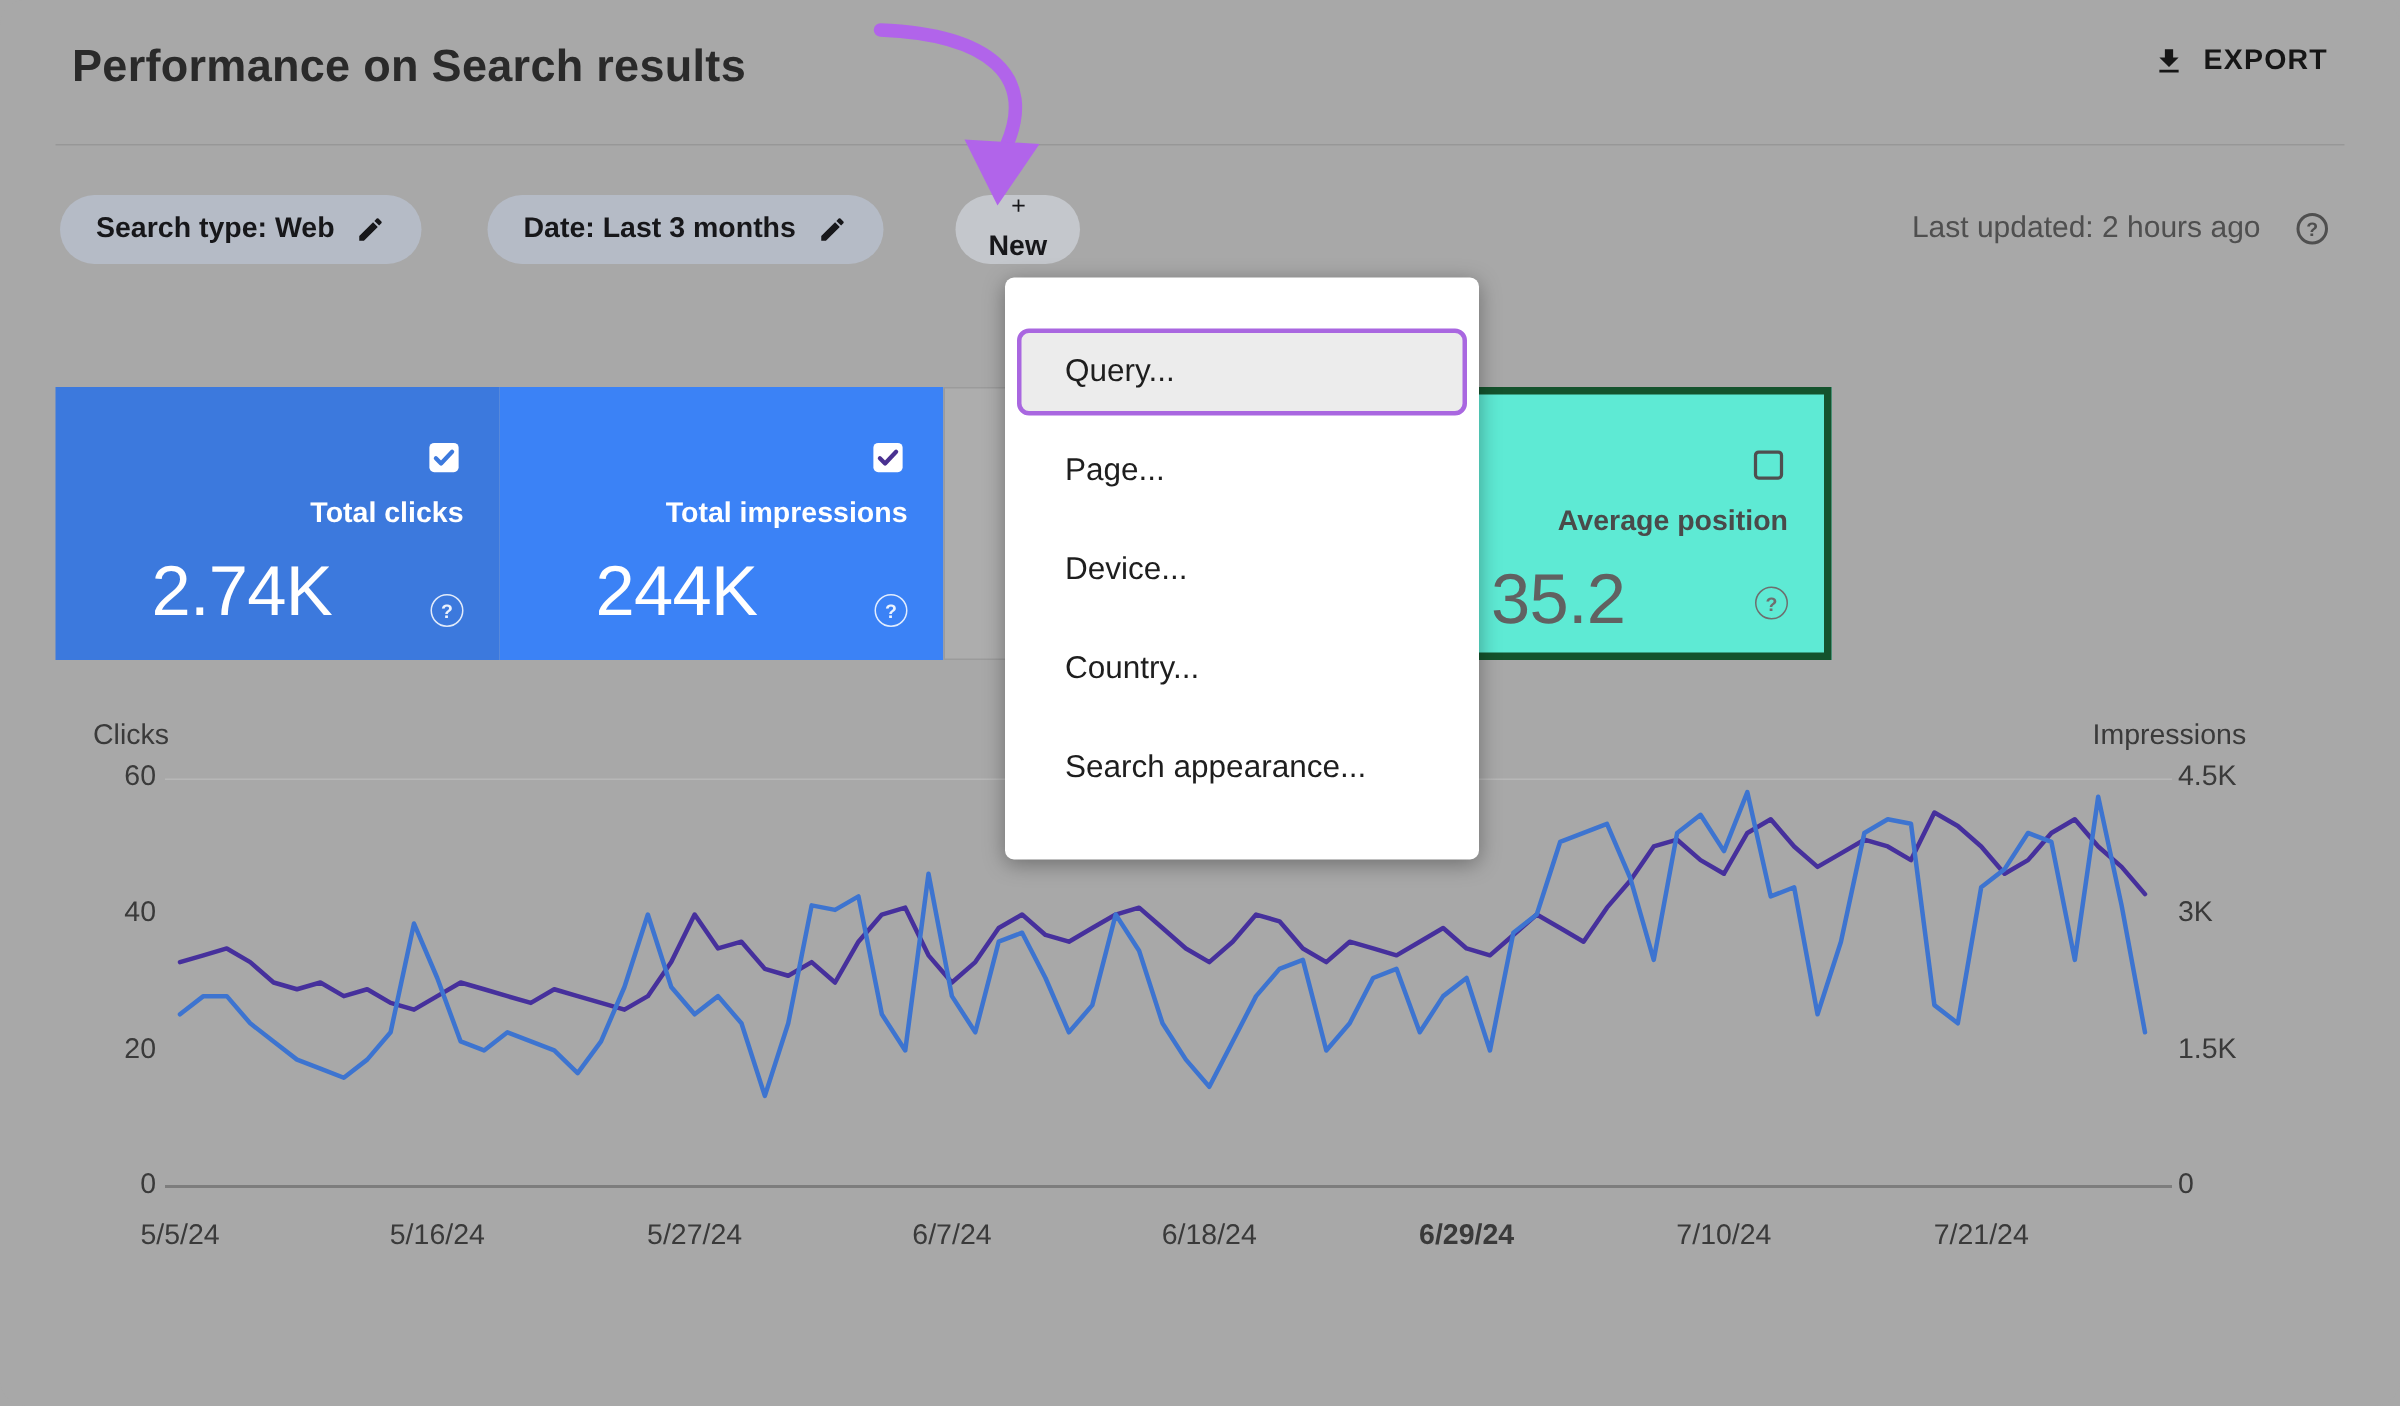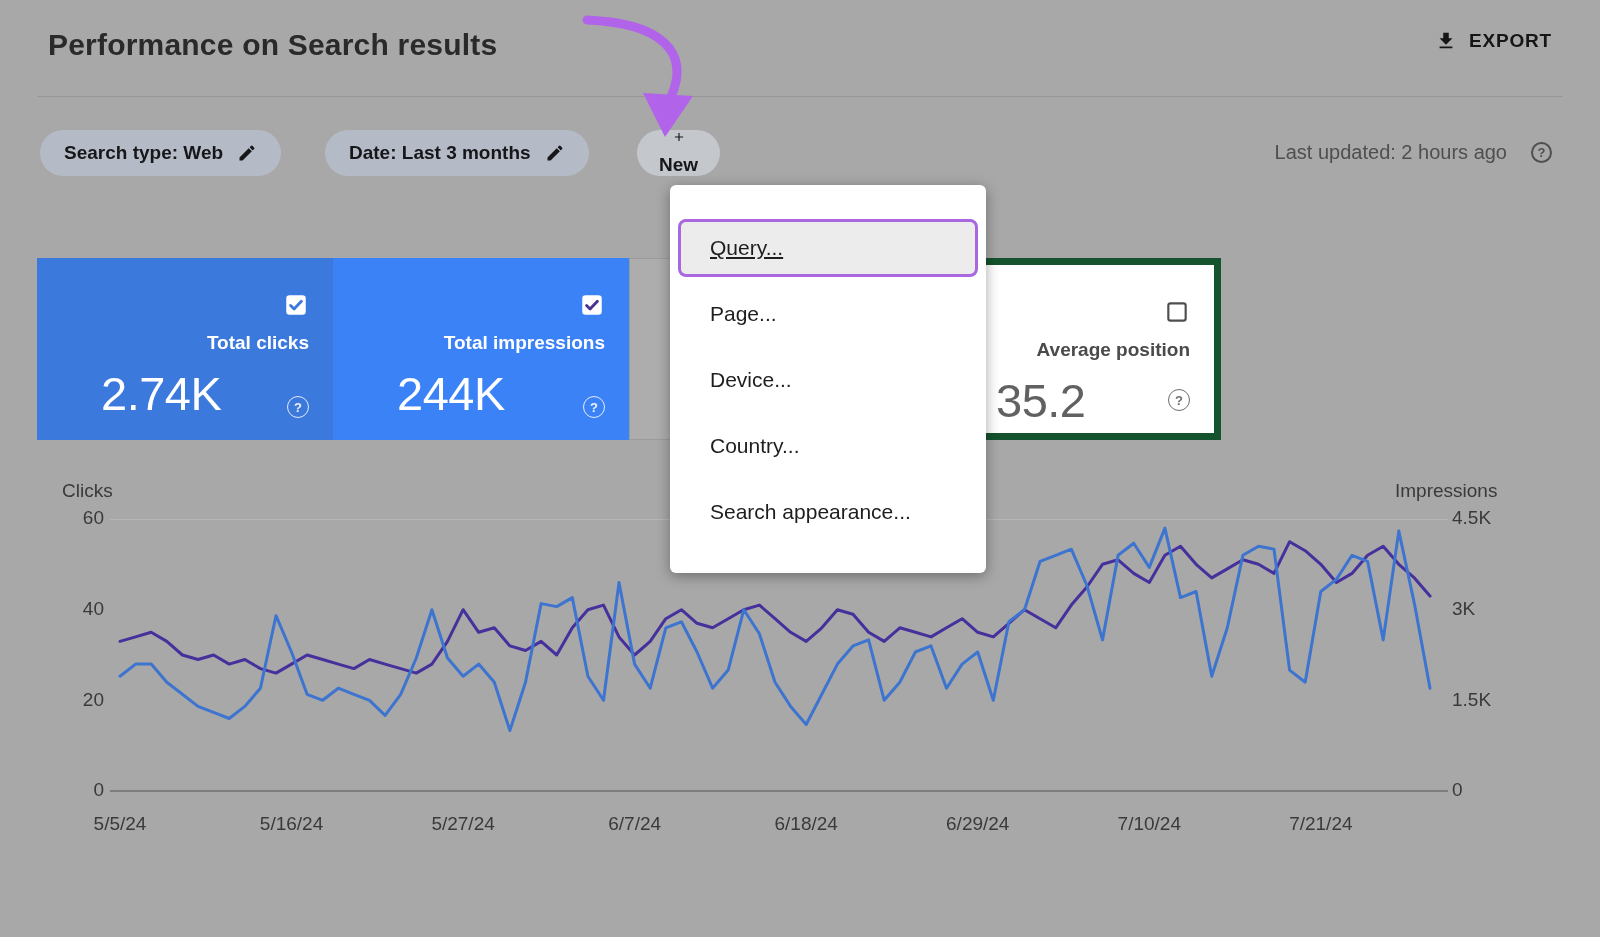--- a/index.html
+++ b/index.html
@@ -24,21 +24,21 @@
   .last-updated { position:absolute; top:141px; right:48px; display:flex; align-items:center; gap:24px;
                   font-size:20px; color:#4f4f4f; }
   .help-circle { width:21px; height:21px; border:2px solid currentColor; border-radius:50%;
                  display:inline-flex; align-items:center; justify-content:center; font-size:13px; font-weight:700; }
 
   
   .card { position:absolute; top:258px; height:182px; width:296px; padding:34px 24px; }
   .card-blue   { left:37px;  background:#3c79dd; color:#fff; }
   .card-purple { left:333px; background:#3b82f6; color:#fff; }
   .card-gray3  { left:629px; background:#adadad; border:1px solid #9b9b9b; }
-  .card-gray4  { left:925px; background:#ffffff; border:7px solid #14532d; color:#4a4a4a; }
+  .card-gray4  { left:925px; background:#5eead4; border:5px solid #14532d; color:#4a4a4a; }
   .card-label-row { display:flex; align-items:flex-end; gap:14px; font-size:19px; font-weight:600;flex-direction:column; }
   .card-value { margin-top:12px; margin-left:40px; font-size:47px; font-weight:500; letter-spacing:-.5px; }
   .card-gray4 .card-value { color:#616161; }
   .card-help { position:absolute; right:24px; bottom:22px; width:22px; height:22px; border-radius:50%;
                display:flex; align-items:center; justify-content:center; font-size:13px; font-weight:700; cursor:pointer; }
   .card-blue .card-help, .card-purple .card-help { border:1.8px solid rgba(255,255,255,.85); color:rgba(255,255,255,.9); }
   .card-gray4 .card-help { border:1.8px solid #6e6e6e; color:#6e6e6e; }
   .checkbox-svg { width:26px; height:26px; flex:0 0 auto; }
   .card-blue   .checkmark { stroke:#3c79dd; }
   .card-purple .checkmark { stroke:#4a3191; }
@@ -55,21 +55,21 @@
   .axis-bottom  { position:absolute; left:110px; top:790px; width:1338px; height:2px; background:#7d7d7d; }
   #chart-svg { position:absolute; left:120px; top:519px; width:1310px; height:272px; overflow:visible; }
   .x-tick { position:absolute; top:813px; transform:translateX(-50%); font-size:19px; color:#3a3a3a; white-space:nowrap; }
 
   
   .dropdown { position:absolute; left:670px; top:185px; width:316px; height:388px; background:#ffffff;
               border-radius:6px; box-shadow:0 3px 14px rgba(0,0,0,.35); z-index:20; padding-top:30px; }
   .dropdown-item { height:66px; display:flex; align-items:center; padding-left:40px;
                    font-size:21px; color:#1e1e1e; cursor:pointer; }
   .dropdown-item.highlighted { height:58px; margin:4px 8px; padding-left:29px; background:#ececec;
-                               border:3px solid #a967e0; border-radius:8px;text-decoration:underline; }
+                               border:3px solid #a967e0; border-radius:8px; }
 
   
   .annotation-arrow { position:absolute; left:555px; top:5px; width:190px; height:140px; z-index:40; pointer-events:none; }
 
   .icon-svg { display:block; }
 </style>
 </head>
 <body>
 
 <div class="page">
@@ -167,21 +167,21 @@
   <svg id="chart-svg" preserveAspectRatio="none" viewBox="0 0 1310 272">
       <polyline points="0.0,122.4 15.6,117.9 31.2,113.3 46.8,122.4 62.4,136.0 78.0,140.5 93.6,136.0 109.2,145.1 124.8,140.5 140.4,149.6 156.0,154.1 171.5,145.1 187.1,136.0 202.7,140.5 218.3,145.1 233.9,149.6 249.5,140.5 265.1,145.1 280.7,149.6 296.3,154.1 311.9,145.1 327.5,122.4 343.1,90.7 358.7,113.3 374.3,108.8 389.9,126.9 405.5,131.5 421.1,122.4 436.7,136.0 452.3,108.8 467.9,90.7 483.5,86.1 499.0,117.9 514.6,136.0 530.2,122.4 545.8,99.7 561.4,90.7 577.0,104.3 592.6,108.8 608.2,99.7 623.8,90.7 639.4,86.1 655.0,99.7 670.6,113.3 686.2,122.4 701.8,108.8 717.4,90.7 733.0,95.2 748.6,113.3 764.2,122.4 779.8,108.8 795.4,113.3 811.0,117.9 826.5,108.8 842.1,99.7 857.7,113.3 873.3,117.9 888.9,104.3 904.5,90.7 920.1,99.7 935.7,108.8 951.3,86.1 966.9,68.0 982.5,45.3 998.1,40.8 1013.7,54.4 1029.3,63.5 1044.9,36.3 1060.5,27.2 1076.1,45.3 1091.7,58.9 1107.3,49.9 1122.9,40.8 1138.5,45.3 1154.0,54.4 1169.6,22.7 1185.2,31.7 1200.8,45.3 1216.4,63.5 1232.0,54.4 1247.6,36.3 1263.2,27.2 1278.8,45.3 1294.4,58.9 1310.0,77.1" fill="none" stroke="#46309c" stroke-width="3" stroke-linejoin="round" stroke-linecap="round"></polyline>
       <polyline points="0.0,157.2 15.6,145.1 31.2,145.1 46.8,163.2 62.4,175.3 78.0,187.4 93.6,193.4 109.2,199.5 124.8,187.4 140.4,169.2 156.0,96.7 171.5,133.0 187.1,175.3 202.7,181.3 218.3,169.2 233.9,175.3 249.5,181.3 265.1,196.4 280.7,175.3 296.3,139.0 311.9,90.7 327.5,139.0 343.1,157.2 358.7,145.1 374.3,163.2 389.9,211.6 405.5,163.2 421.1,84.6 436.7,87.6 452.3,78.6 467.9,157.2 483.5,181.3 499.0,63.5 514.6,145.1 530.2,169.2 545.8,108.8 561.4,102.8 577.0,133.0 592.6,169.2 608.2,151.1 623.8,90.7 639.4,114.8 655.0,163.2 670.6,187.4 686.2,205.5 701.8,175.3 717.4,145.1 733.0,126.9 748.6,120.9 764.2,181.3 779.8,163.2 795.4,133.0 811.0,126.9 826.5,169.2 842.1,145.1 857.7,133.0 873.3,181.3 888.9,102.8 904.5,90.7 920.1,42.3 935.7,36.3 951.3,30.2 966.9,66.5 982.5,120.9 998.1,36.3 1013.7,24.2 1029.3,48.4 1044.9,9.1 1060.5,78.6 1076.1,72.5 1091.7,157.2 1107.3,108.8 1122.9,36.3 1138.5,27.2 1154.0,30.2 1169.6,151.1 1185.2,163.2 1200.8,72.5 1216.4,60.4 1232.0,36.3 1247.6,42.3 1263.2,120.9 1278.8,12.1 1294.4,84.6 1310.0,169.2" fill="none" stroke="#3d74d0" stroke-width="3" stroke-linejoin="round" stroke-linecap="round"></polyline>
     </svg>
 
   <span class="x-tick" style="left: 120px;">5/5/24</span>
   <span class="x-tick" style="left: 291.548px;">5/16/24</span>
   <span class="x-tick" style="left: 463.095px;">5/27/24</span>
   <span class="x-tick" style="left: 634.643px;">6/7/24</span>
   <span class="x-tick" style="left: 806.19px;">6/18/24</span>
-  <span class="x-tick" style="left: 977.738px;">6/29/24</span>
+  <span class="x-tick" style="left: 977.738px; font-weight: bold;">6/29/24</span>
   <span class="x-tick" style="left: 1149.29px;">7/10/24</span>
   <span class="x-tick" style="left: 1320.83px;">7/21/24</span>
 
   <div class="dropdown">
     <div class="dropdown-item highlighted">Query...</div>
     <div class="dropdown-item">Page...</div>
     <div class="dropdown-item">Device...</div>
     <div class="dropdown-item">Country...</div>
     <div class="dropdown-item">Search appearance...</div>
   </div>

